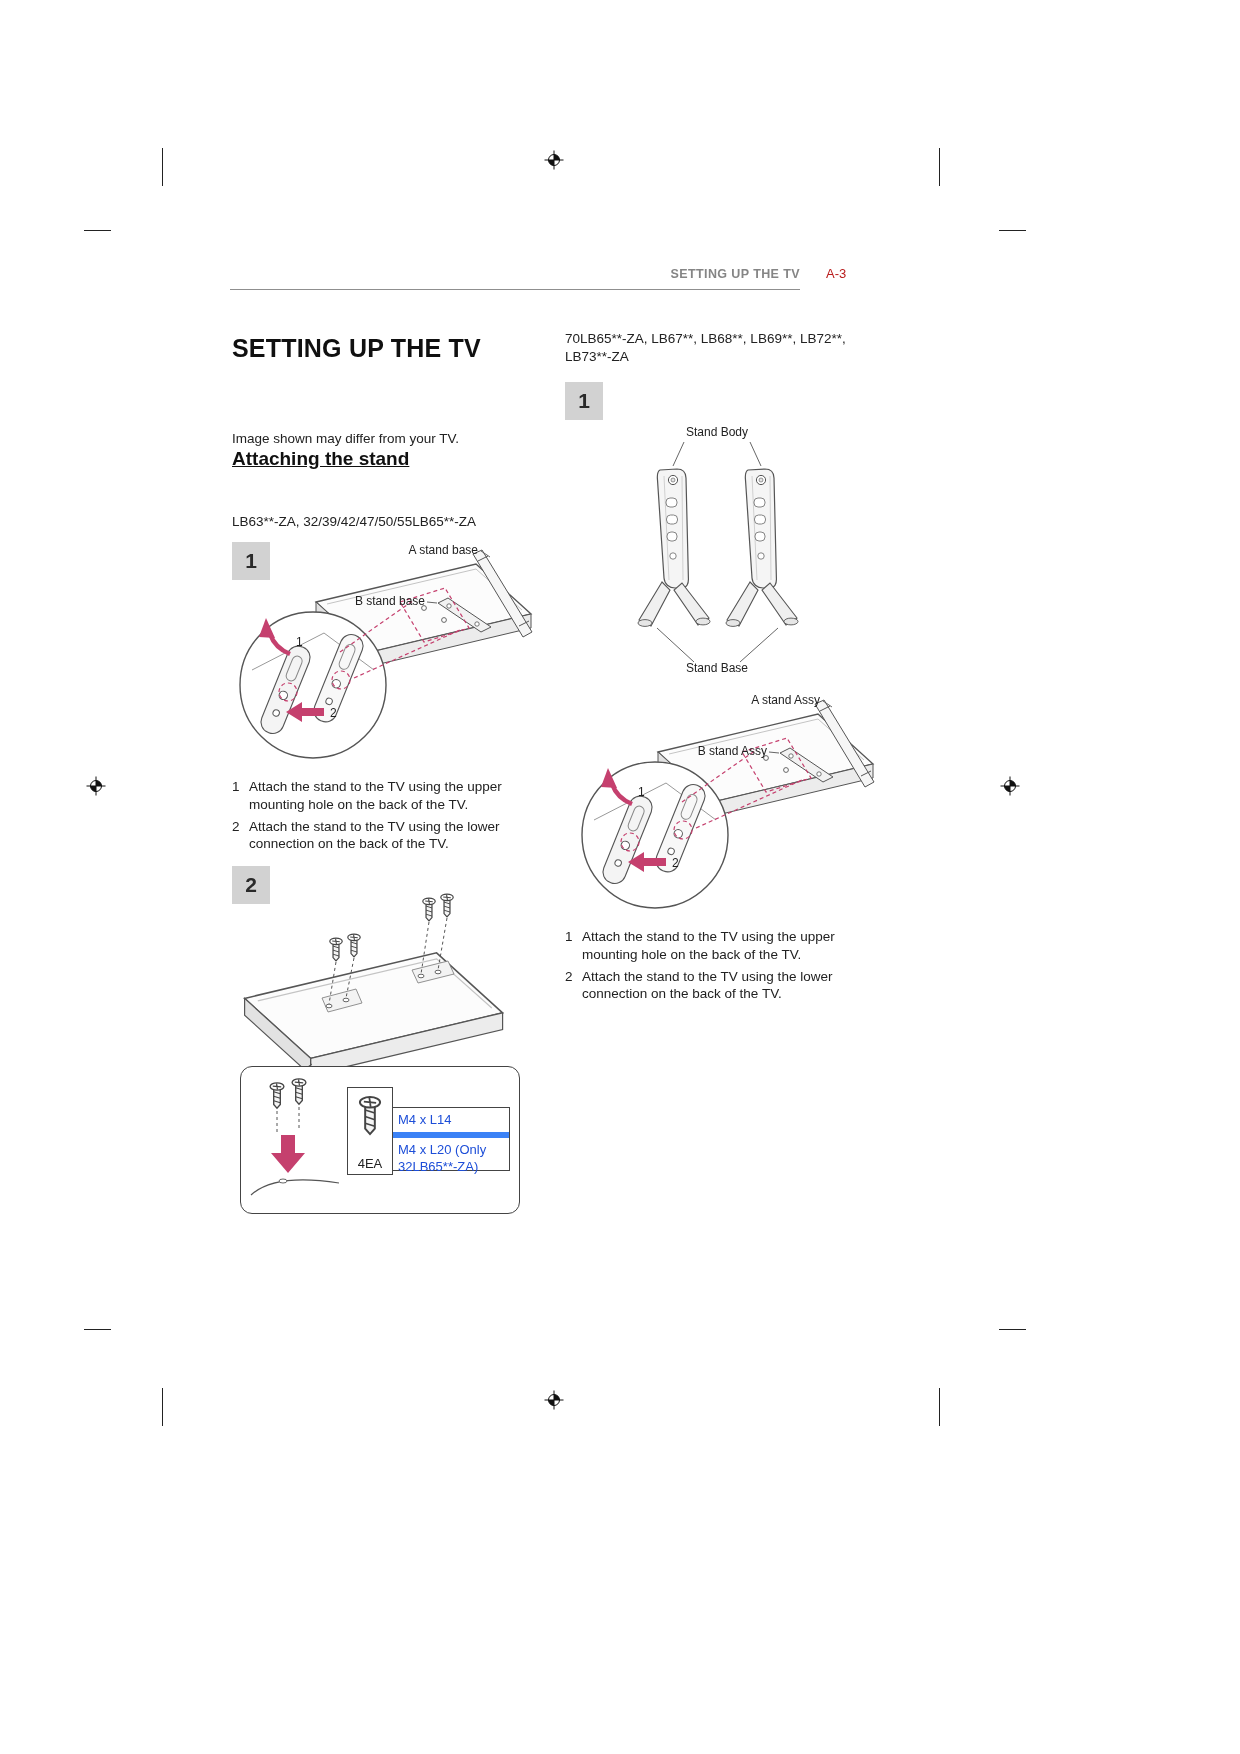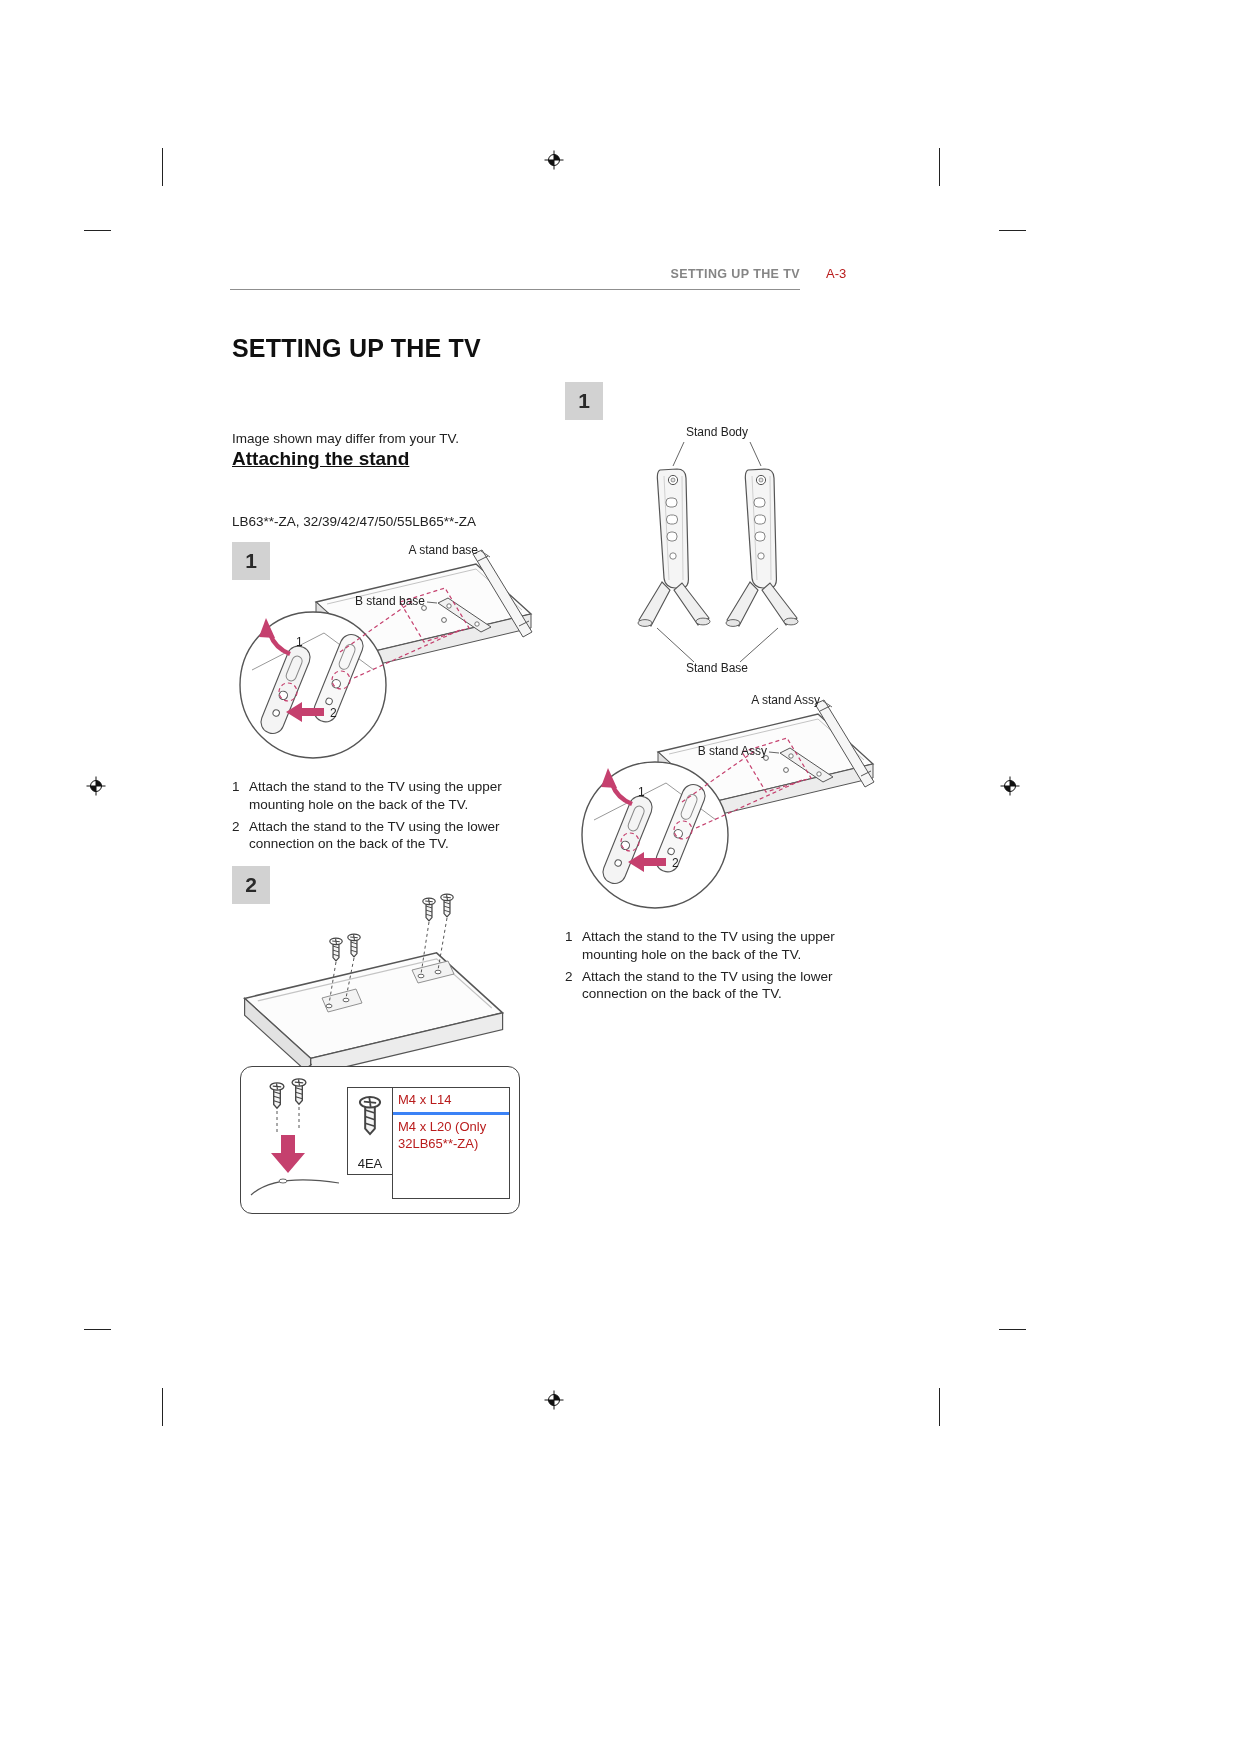--- a/index.html
+++ b/index.html
@@ -38,24 +38,24 @@
   .instr { display:flex; gap:7px; font-size:13.5px; line-height:1.32; margin-bottom:4px; color:#222; }
   .instr-num { flex:none; width:10px; }
   .instr-text { max-width:278px; }
 
   .screw-box { position:absolute; left:240px; top:1066px; width:280px; height:148px;
                border:1.5px solid #444; border-radius:12px; background:#fff;
                display:flex; align-items:flex-start; padding:8px 6px; gap:4px; }
   .screw-spec { display:flex; margin-top:12px; }
   .screw-qty-cell { border:1px solid #444; width:46px; height:88px; display:flex; flex-direction:column;
                     align-items:center; justify-content:space-between; padding:3px 2px; font-size:13px; color:#222;gap:12px; }
-  .spec-table { border:1px solid #444; margin-left:-1px; width:118px; height:112px;
-                display:flex; flex-direction:column; font-size:13px; color:#b91c1c; }
+  .spec-table { border:1px solid #444; margin-left:-1px; width:118px; height:64px;
+                display:flex; flex-direction:column; font-size:13px; color:#1d4ed8;margin-top:20px; }
   .spec-row { padding:4px 5px; line-height:1.25; }
-  .spec-row2 { border-top:3px solid #3b82f6; flex:1; }
+  .spec-row2 { border-top:6px solid #3b82f6; flex:1; }
 </style>
 </head>
 <body>
 
 <svg width="0" height="0" style="position:absolute" aria-hidden="true">
   <defs>
     <g id="screw">
       <path d="M-2.2,2 L-2.2,13 L0,15.5 L2.2,13 L2.2,2 Z" fill="#f4f4f4" stroke="#444" stroke-width="0.9"></path>
       <path d="M-2.2,4.5 l4.4,1.4 M-2.2,7.5 l4.4,1.4 M-2.2,10.5 l4.4,1.4" stroke="#444" stroke-width="0.7" fill="none"></path>
       <ellipse cx="0" cy="1" rx="4.6" ry="2.4" fill="#fff" stroke="#444" stroke-width="0.9"></ellipse>
@@ -226,20 +226,21 @@
         </svg>
         <span>4EA</span>
       </div>
       <div class="spec-table">
         <div class="spec-row">M4 x L14</div>
         <div class="spec-row spec-row2">M4 x L20 (Only 32LB65**-ZA)</div>
       </div>
     </div>
   </div>
 
+  <p class="body-text" style="left:565px; top:330px; width:320px">70LB65**-ZA, LB67**, LB68**, LB69**, LB72**, LB73**-ZA</p>
 
   <div class="step-badge" style="left:565px; top:382px">
     <span>1</span>
   </div>
 
   <svg class="diagram" style="left:562px; top:420px" width="310" height="260" viewBox="0 0 310 260">
     <text class="lbl" x="155" y="16" text-anchor="middle">Stand Body</text>
     <line x1="122" y1="22" x2="111" y2="46" stroke="#555" stroke-width="0.9"></line>
     <line x1="188" y1="22" x2="199" y2="46" stroke="#555" stroke-width="0.9"></line>
     <use href="#stand-unit" transform="translate(111,48)"></use>

